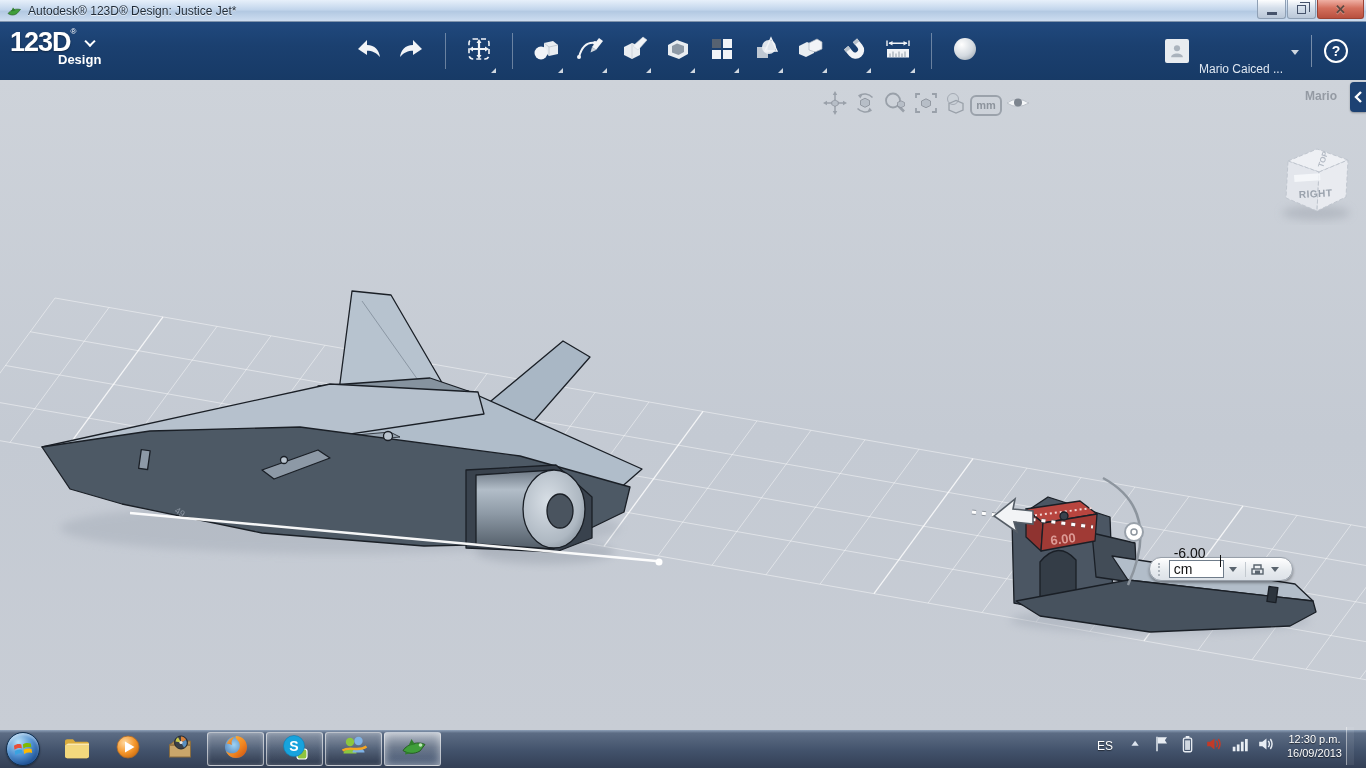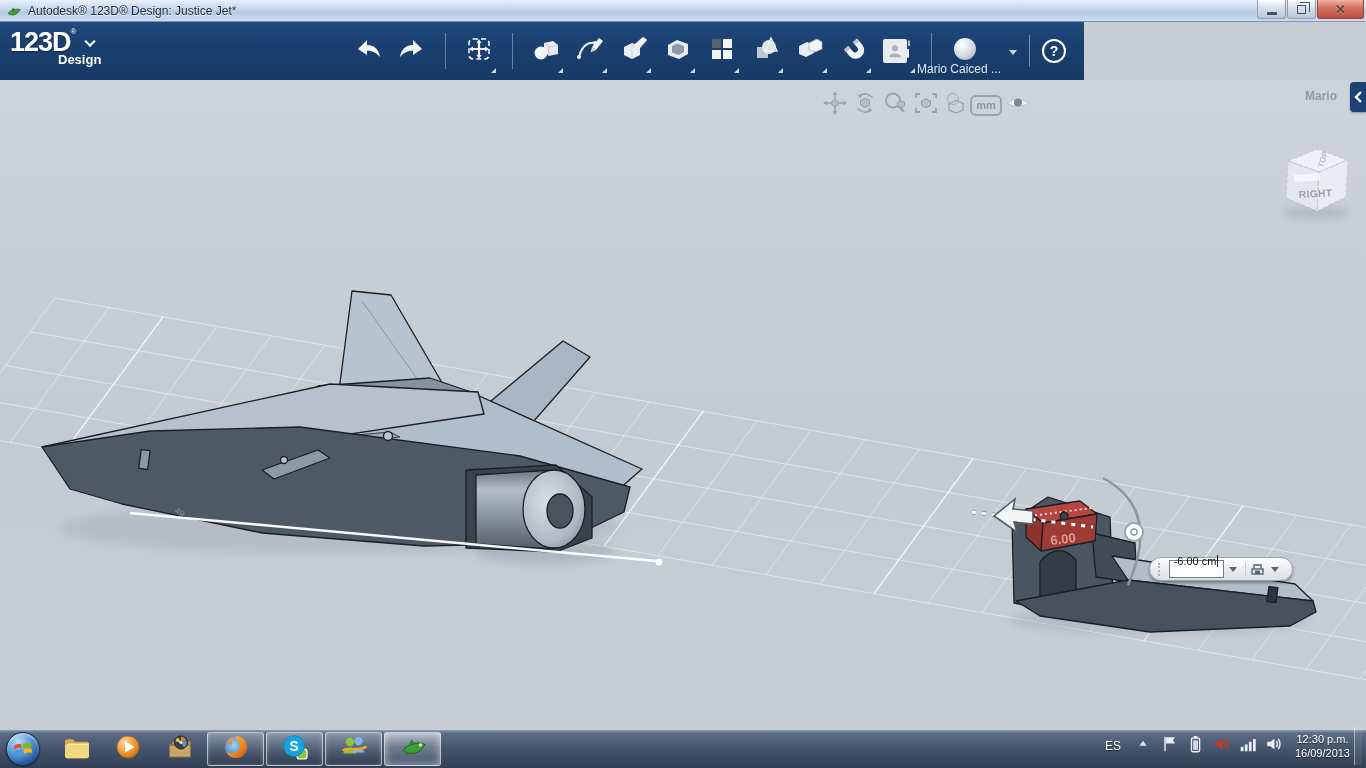--- a/index.html
+++ b/index.html
@@ -16,21 +16,21 @@
   .winbtn{height:19px;border:1px solid #8fa0b5;border-top:none;border-radius:0 0 3px 3px;
     background:linear-gradient(#fdfeff,#d4deea 45%,#bac7d8);display:flex;align-items:center;justify-content:center;margin-left:1px;}
   .winbtn.min,.winbtn.res{width:29px;}
   .winbtn.cls{width:47px;background:linear-gradient(#efb0a4,#d4705e 45%,#b8503f);border-color:#9c4335;}
   .glyph-min{width:10px;height:3px;background:#46536b;margin-top:8px;}
   .glyph-res{width:9px;height:9px;border:1.5px solid #46536b;position:relative;background:transparent;}
   .glyph-res:before{content:"";position:absolute;left:2px;top:-4px;width:9px;height:9px;border:1.5px solid #46536b;border-bottom:none;border-left:none;}
   .glyph-cls{color:#5d4a43;font-size:13px;font-weight:bold;line-height:1;text-shadow:0 1px 0 rgba(255,255,255,.3);}
 
   
-  #appbar{position:absolute;left:0;top:22px;width:1084px;height:58px;
+  #appbar{position:absolute;left:0;top:22px;width:1366px;height:58px;
     background:linear-gradient(#20497e,#1b4070 40%,#173a66);}
   #logo{position:absolute;left:10px;top:5px;color:#fff;cursor:pointer;}
   #logo .brand{font-size:27px;font-weight:bold;letter-spacing:-1px;text-shadow:0 1px 2px rgba(0,0,0,.4);}
   #logo .reg{font-size:8px;vertical-align:top;}
   #logo .product{display:block;font-size:13px;font-weight:bold;margin:-6px 0 0 48px;}
   .logo-chev{display:inline-block;width:8px;height:8px;border:2px solid #fff;border-top:none;border-left:none;transform:rotate(45deg) translate(-4px,-4px);margin-left:10px;}
   #main-toolbar{position:absolute;left:346px;top:0;height:58px;display:flex;align-items:center;}
   .tool{width:44px;height:50px;display:flex;align-items:center;justify-content:center;position:relative;cursor:pointer;}
   .tool svg{width:30px;height:30px;}
   .tool .dd{position:absolute;right:5px;bottom:3px;width:0;height:0;border-left:5px solid transparent;border-bottom:5px solid #cfd7e0;}
@@ -56,42 +56,42 @@
     font-size:11px;font-weight:bold;display:flex;align-items:center;justify-content:center;background:transparent;cursor:pointer;}
   #kits-label{position:absolute;left:1305px;top:9px;font-size:12px;font-weight:bold;color:#949aa3;}
   #panel-tab{position:absolute;left:1350px;top:2px;width:16px;height:30px;background:#1d4273;
     border-radius:4px 0 0 4px;display:flex;align-items:center;justify-content:center;cursor:pointer;box-shadow:0 1px 2px rgba(0,0,0,.3);}
 
   
   #measure-pill{position:absolute;left:1149px;top:477px;width:144px;height:24px;border-radius:12px;
     background:linear-gradient(#ffffff,#e6eaee 60%,#dde2e8);border:1px solid #98a0aa;
     box-shadow:0 2px 3px rgba(0,0,0,.35);display:flex;align-items:center;padding:0 8px;}
   #measure-pill .grip{width:4px;height:13px;border-left:2px dotted #aeb5bc;margin-right:7px;}
-  #measure-input{width:66px;height:17px;background:#fff;border:1px solid #6f7c8a;font-size:11px;
-    color:#111;display:flex;align-items:center;justify-content:flex-start;padding:0 2px 16px 4px;cursor:text;}
+  #measure-input{width:66px;height:17px;background:#fff;border:1px solid #6f7c8a;font-size:14px;
+    color:#111;display:flex;align-items:center;justify-content:center;padding:0 2px 16px 4px;cursor:text;}
   #measure-input .caret{width:1px;height:12px;background:#111;margin-left:1px;}
   .pill-dd{width:0;height:0;border-left:4px solid transparent;border-right:4px solid transparent;border-top:5px solid #5a646e;margin:0 5px;cursor:pointer;}
   .pill-sep{width:1px;height:15px;background:#c3c9cf;margin:0 3px;}
   #snap-setting{cursor:pointer;display:flex;align-items:center;}
 
   
   #taskbar{position:absolute;left:0;top:730px;width:1366px;height:38px;
     background:linear-gradient(#8ea0b8,#5c6c84 8%,#42526b 55%,#333f55);display:flex;align-items:center;}
   #start-orb{width:34px;height:34px;border-radius:50%;margin:0 10px 0 6px;cursor:pointer;
     background:radial-gradient(circle at 35% 28%,#b9e0f7,#4f8fd0 45%,#1c4d90 78%,#0e3268);
     border:1px solid #12304f;box-shadow:inset 0 2px 3px rgba(255,255,255,.5),0 1px 2px rgba(0,0,0,.4);
     display:flex;align-items:center;justify-content:center;}
   .task-item{width:40px;height:34px;display:flex;align-items:center;justify-content:center;margin:0 6px;cursor:pointer;}
   .task-item svg{width:30px;height:30px;}
   .task-open{width:57px;height:34px;margin:0 1px;border:1px solid rgba(255,255,255,.6);border-radius:3px;
     background:linear-gradient(rgba(255,255,255,.28),rgba(255,255,255,.1) 45%,rgba(0,0,0,.12));
     box-shadow:inset 0 0 4px rgba(255,255,255,.25);}
   .task-open.active{background:linear-gradient(rgba(255,255,255,.5),rgba(255,255,255,.22) 45%,rgba(120,150,190,.25));
     box-shadow:inset 0 0 8px rgba(255,255,255,.55);}
-  #tray{position:absolute;right:4px;top:730px;height:32px;display:flex;align-items:center;}
+  #tray{position:absolute;right:12px;top:730px;height:32px;display:flex;align-items:center;}
   #tray-lang{color:#fff;font-size:12px;margin-right:10px;cursor:pointer;text-shadow:0 1px 1px rgba(0,0,0,.5);}
   .tray-ico{width:22px;height:24px;display:flex;align-items:center;justify-content:center;margin:0 2px;cursor:pointer;}
   .tray-ico svg{width:20px;height:22px;}
   #clock{margin:0 4px 0 8px;color:#fff;font-size:11px;line-height:14px;text-align:center;cursor:pointer;
     text-shadow:0 1px 1px rgba(0,0,0,.6);}
   #show-desktop{width:8px;height:38px;border-left:1px solid rgba(255,255,255,.45);background:rgba(255,255,255,.07);cursor:pointer;}
 </style>
 </head>
 <body>
 

